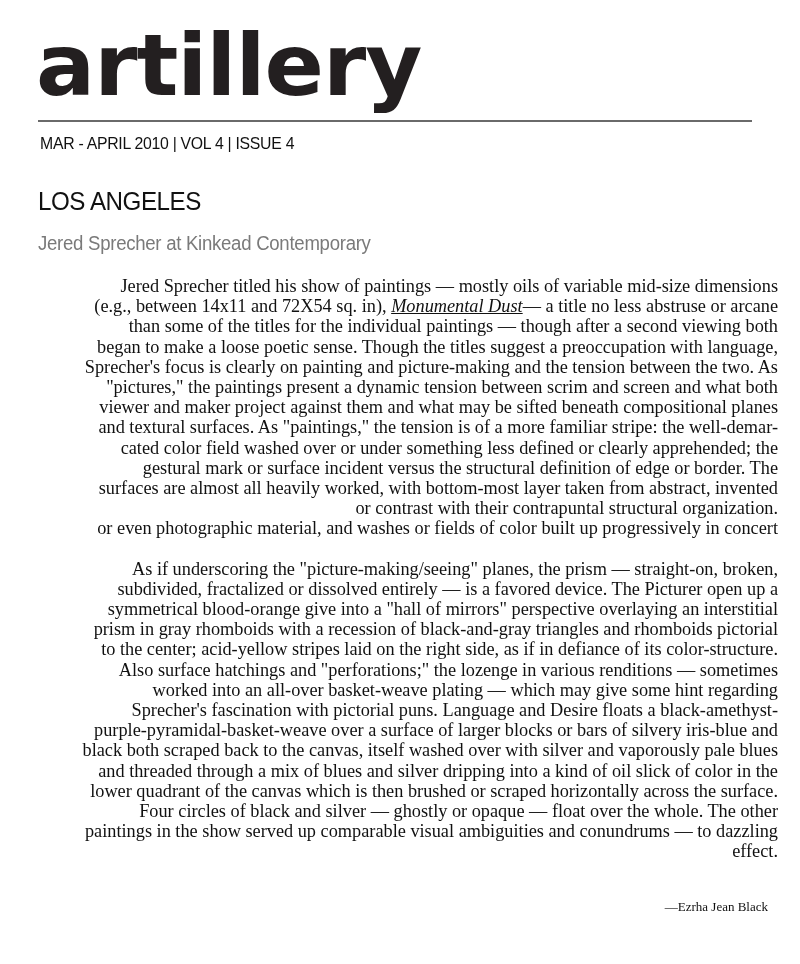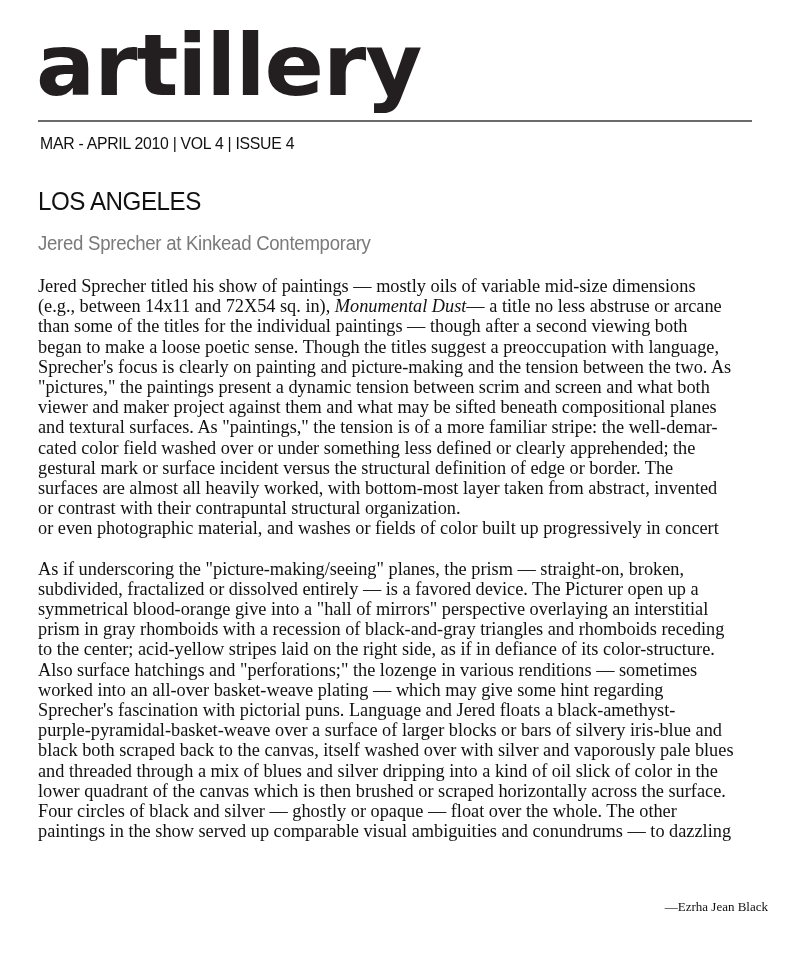--- a/index.html
+++ b/index.html
@@ -28,27 +28,27 @@
   .subtitle {
     position: absolute; left: 38px; top: 232px;
     font-family: "Liberation Sans", sans-serif; font-size: 20px; color: #7a7a7a;
     letter-spacing: -0.3px; transform: scaleX(0.93); transform-origin: left top;
   }
   .body {
     position: absolute; left: 38px; top: 276px; width: 740px;
     font-family: "Liberation Serif", serif; font-size: 18.3px; line-height: 20.2px;
     color: #111;
   }
-  .body p { margin: 0 0 20px 0; }
+  .body p { margin: 0 0 20px 0; text-align: right; }
   .line { display: block; white-space: nowrap; }
   .byline {
     position: absolute; right: 32px; top: 899px;
     font-family: "Liberation Serif", serif; font-size: 13px; color: #111;
   }
-  em { font-style: italic; }
+  em { font-style: italic; text-decoration: underline; }
 </style>
 </head>
 <body>
 
 <div class="page">
   <div class="logo">artillery</div>
   <div class="rule"></div>
   <div class="issue">MAR - APRIL 2010 | VOL 4 | ISSUE 4</div>
   <div class="section">LOS ANGELES</div>
   <div class="subtitle">Jered Sprecher at Kinkead Contemporary</div>
@@ -66,28 +66,29 @@
       <span class="line">cated color field washed over or under something less defined or clearly apprehended; the</span>
       <span class="line">gestural mark or surface incident versus the structural definition of edge or border. The</span>
       <span class="line">surfaces are almost all heavily worked, with bottom-most layer taken from abstract, invented</span>
       <span class="line">or contrast with their contrapuntal structural organization.</span>
       <span class="line">or even photographic material, and washes or fields of color built up progressively in concert</span>
     </p>
     <p>
       <span class="line">As if underscoring the "picture-making/seeing" planes, the prism — straight-on, broken,</span>
       <span class="line">subdivided, fractalized or dissolved entirely — is a favored device. The Picturer open up a</span>
       <span class="line">symmetrical blood-orange give into a "hall of mirrors" perspective overlaying an interstitial</span>
-      <span class="line">prism in gray rhomboids with a recession of black-and-gray triangles and rhomboids receding</span>
+      <span class="line">prism in gray rhomboids with a recession of black-and-gray triangles and rhomboids pictorial</span>
       <span class="line">to the center; acid-yellow stripes laid on the right side, as if in defiance of its color-structure.</span>
       <span class="line">Also surface hatchings and "perforations;" the lozenge in various renditions — sometimes</span>
       <span class="line">worked into an all-over basket-weave plating — which may give some hint regarding</span>
-      <span class="line">Sprecher's fascination with pictorial puns. Language and Jered floats a black-amethyst-</span>
+      <span class="line">Sprecher's fascination with pictorial puns. Language and Desire floats a black-amethyst-</span>
       <span class="line">purple-pyramidal-basket-weave over a surface of larger blocks or bars of silvery iris-blue and</span>
       <span class="line">black both scraped back to the canvas, itself washed over with silver and vaporously pale blues</span>
       <span class="line">and threaded through a mix of blues and silver dripping into a kind of oil slick of color in the</span>
       <span class="line">lower quadrant of the canvas which is then brushed or scraped horizontally across the surface.</span>
       <span class="line">Four circles of black and silver — ghostly or opaque — float over the whole. The other</span>
       <span class="line">paintings in the show served up comparable visual ambiguities and conundrums — to dazzling</span>
+      <span class="line">effect.</span>
     </p>
   </div>
 
   <div class="byline">—Ezrha Jean Black</div>
 </div>
 
 </body></html>

